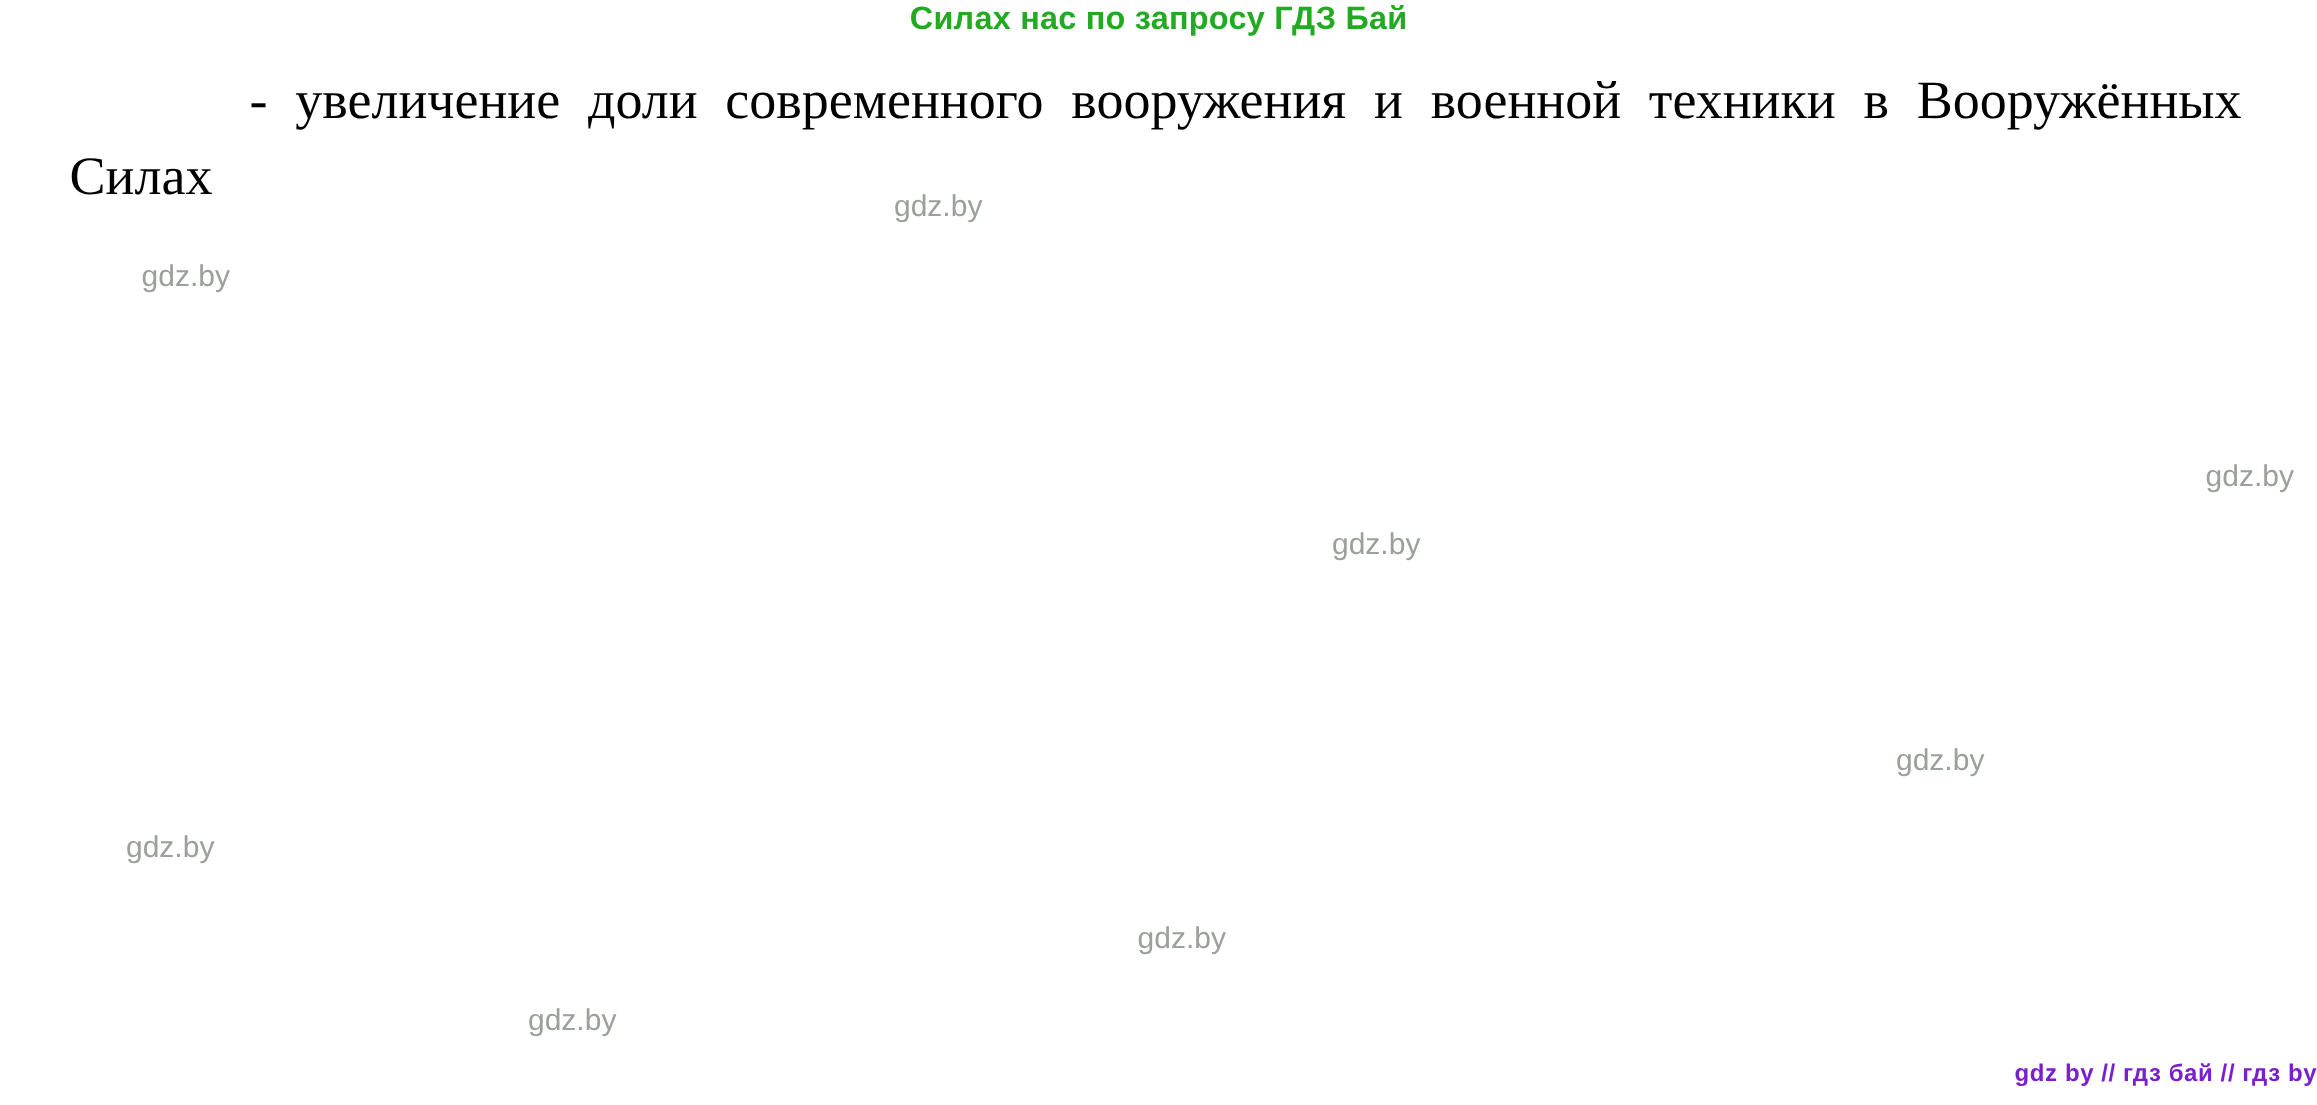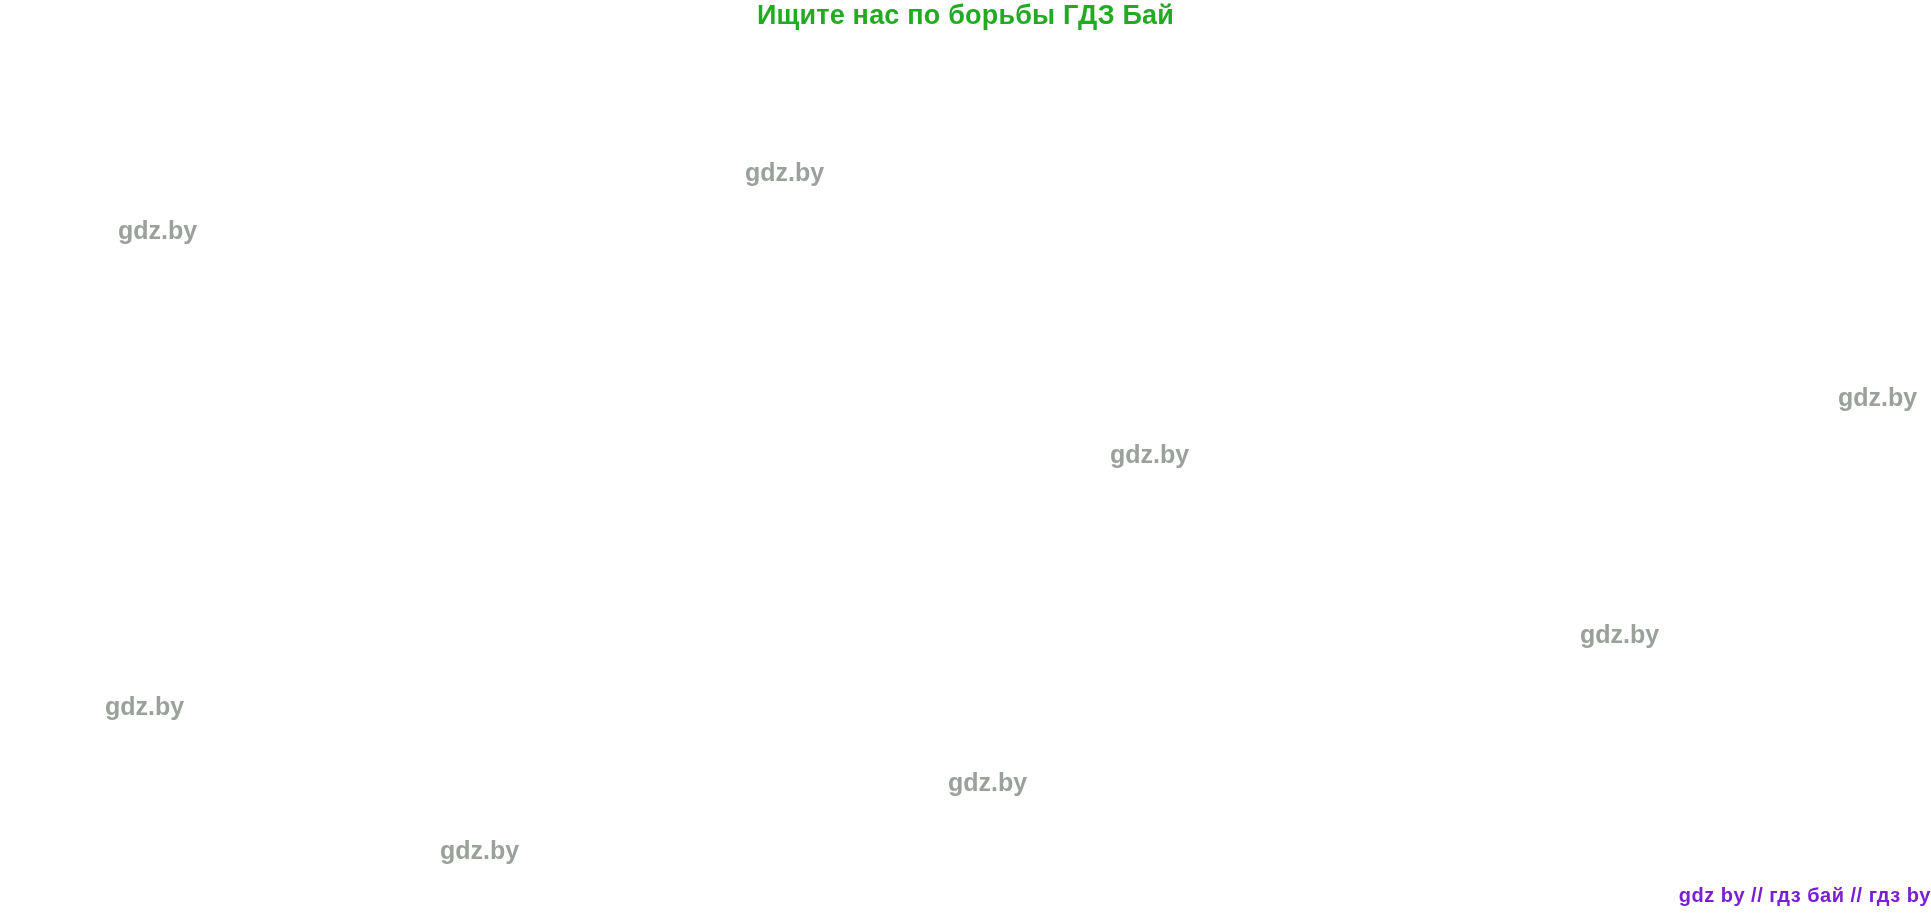--- a/index.html
+++ b/index.html
@@ -54,21 +54,21 @@
     content: "";
     display: inline-block;
     width: 100%;
   }
 
   .watermark {
     position: absolute;
     color: #9aa09a;
     font-family: "Liberation Sans", sans-serif;
     font-size: 25px;
-    font-weight: 700;
+    font-weight: 400;
     white-space: nowrap;
     pointer-events: none;
   }
 
   .footer {
     position: absolute;
     bottom: 14px;
     left: 0;
     width: 100%;
     text-align: right;
@@ -82,23 +82,24 @@
     color: #7a1fd0;
     font-weight: 700;
     padding: 0 6px;
   }
 </style>
 </head>
 <body>
 
 <div id="page">
 
-  <div class="header-note">Ищите нас по борьбы ГДЗ Бай</div>
+  <div class="header-note">Силах нас по запросу ГДЗ Бай</div>
 
   <div class="doc-body">
+    <p class="para">- увеличение доли современного вооружения и военной техники в Вооружённых Силах</p>
   </div>
 
   <div class="watermark" style="left:745px; top:158px;">gdz.by</div>
   <div class="watermark" style="left:118px; top:216px;">gdz.by</div>
   <div class="watermark" style="left:1838px; top:383px;">gdz.by</div>
   <div class="watermark" style="left:1110px; top:440px;">gdz.by</div>
   <div class="watermark" style="left:1580px; top:620px;">gdz.by</div>
   <div class="watermark" style="left:105px; top:692px;">gdz.by</div>
   <div class="watermark" style="left:948px; top:768px;">gdz.by</div>
   <div class="watermark" style="left:440px; top:836px;">gdz.by</div>

